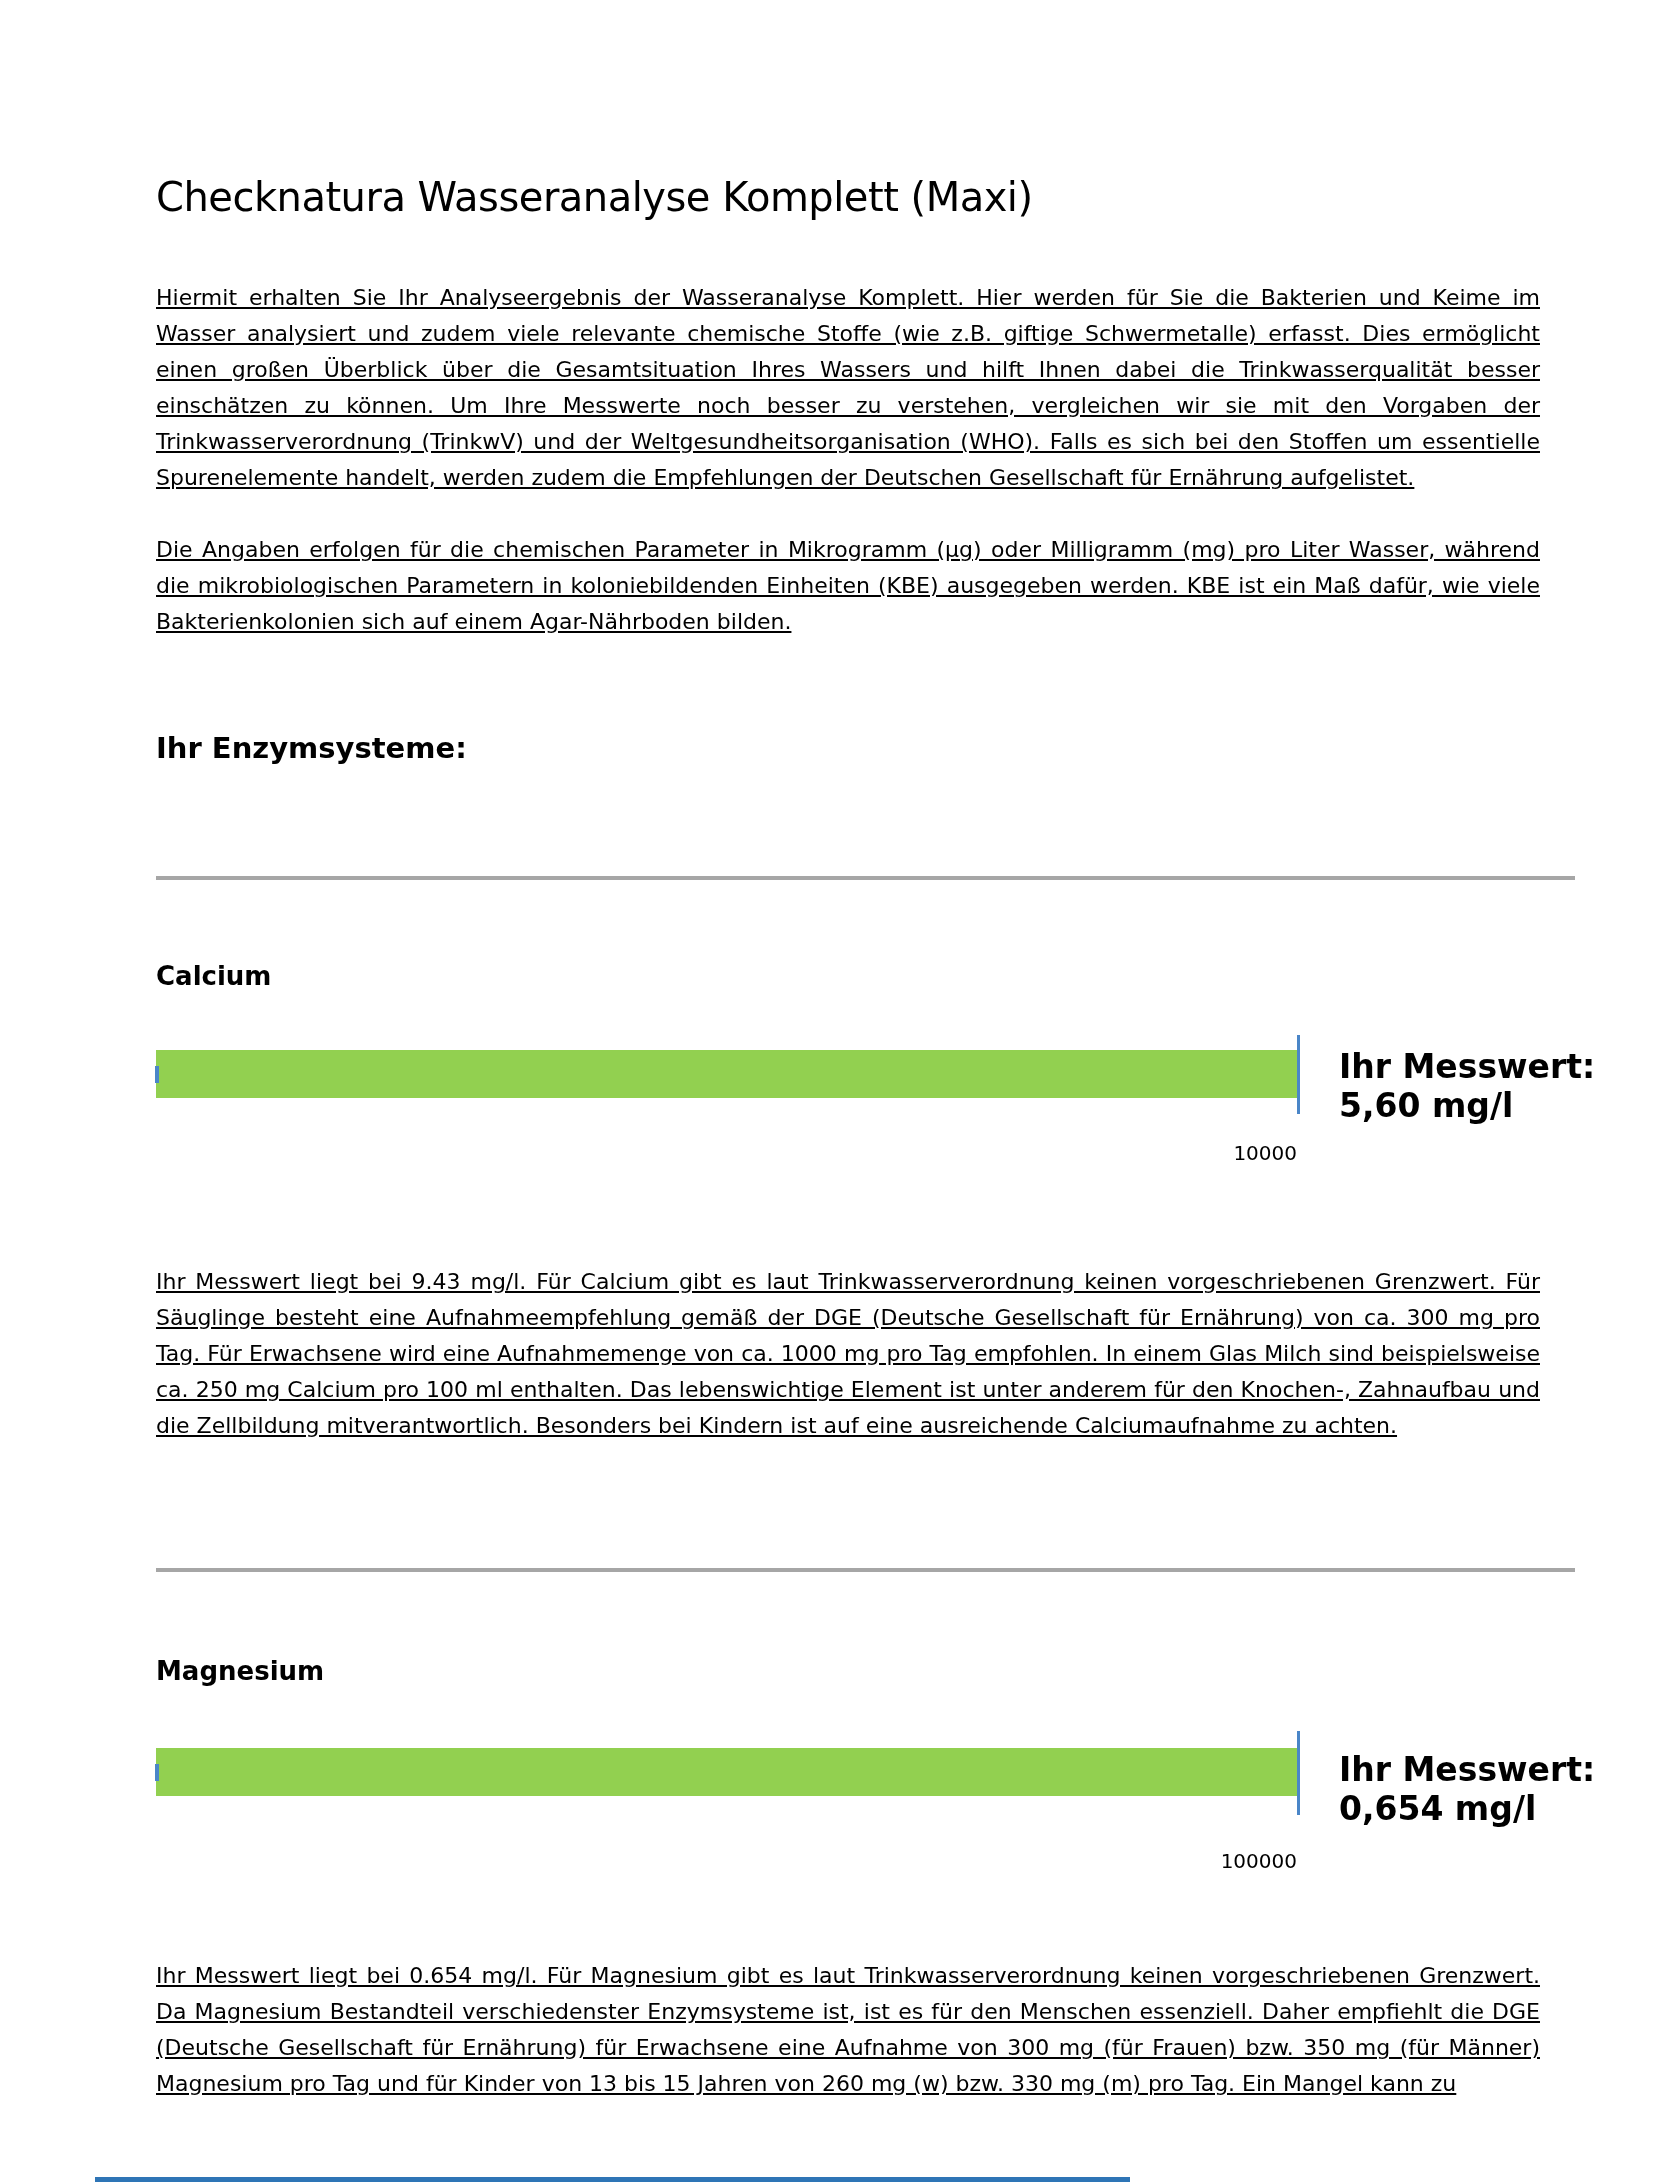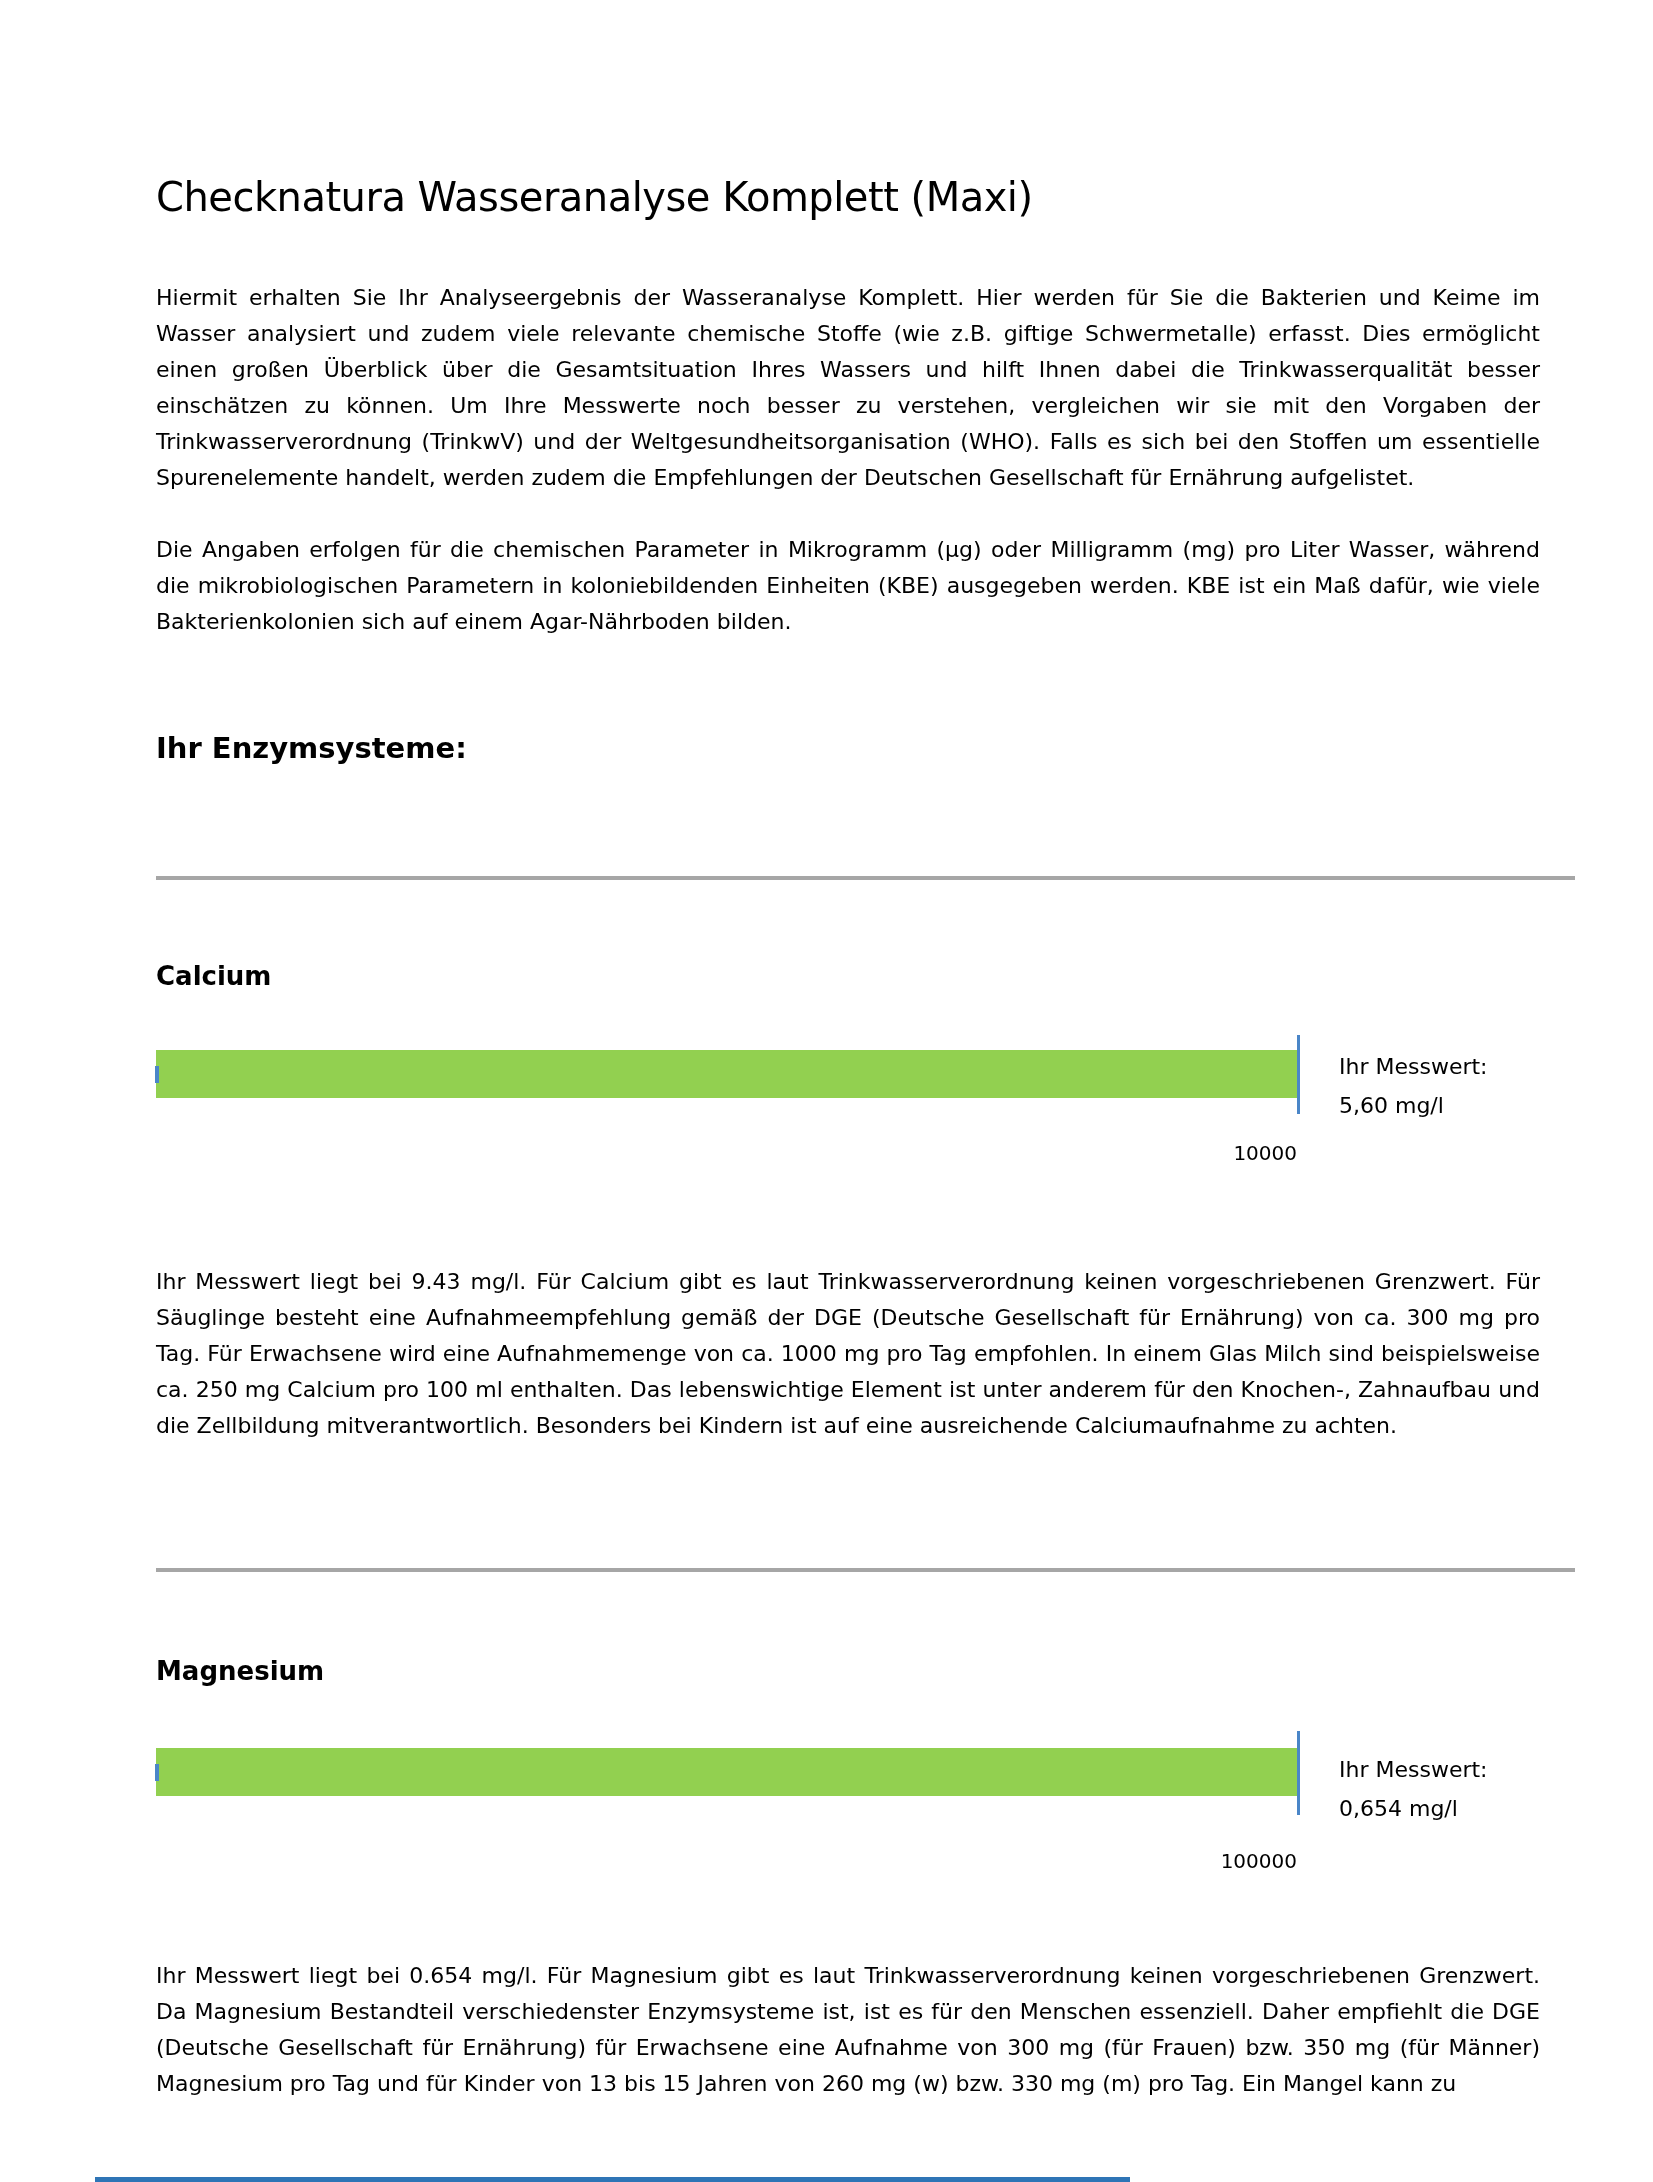--- a/index.html
+++ b/index.html
@@ -22,20 +22,21 @@
     margin: 0;
   }
   .body-text {
     position: absolute;
     left: 156px;
     width: 1384px;
     font-size: 22px;
     line-height: 36px;
     text-align: justify;
     margin: 0;
+    text-decoration: underline;
   }
   .p1 { top: 261px; }
   .p2 { top: 513px; }
   .results-heading {
     position: absolute;
     left: 156px; top: 712px;
     font-size: 29px;
     font-weight: 700;
     margin: 0;
   }
@@ -80,22 +81,22 @@
     position: absolute;
     left: 1297px;
     width: 3px;
   }
   .tickline-calcium   { top: 1016px; height: 79px; }
   .tickline-magnesium { top: 1712px; height: 84px; }
 
   .measure-label {
     position: absolute;
     left: 1339px;
-    font-size: 22px;
-    font-weight: 400;
+    font-size: 33px;
+    font-weight: 700;
     line-height: 39px;
   }
   .ml-calcium   { top: 1028px; }
   .ml-magnesium { top: 1731px; }
   .measure-label span { display: block; }
 
   .axis-tick-label {
     position: absolute;
     left: 1050px;
     width: 247px;

